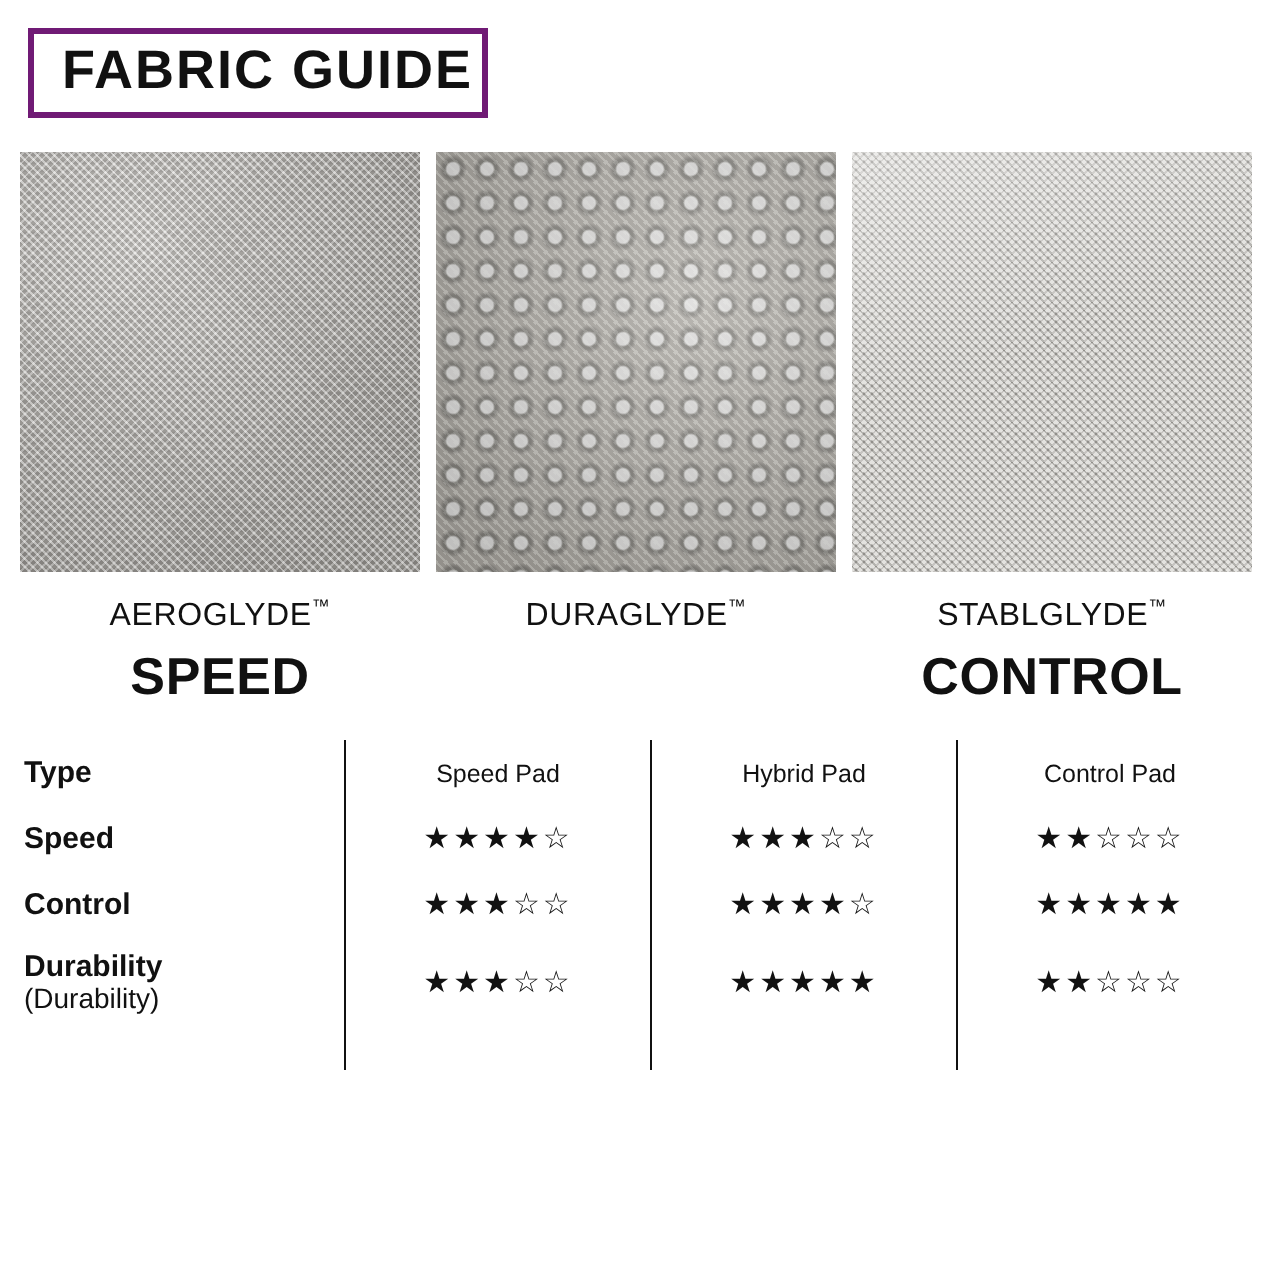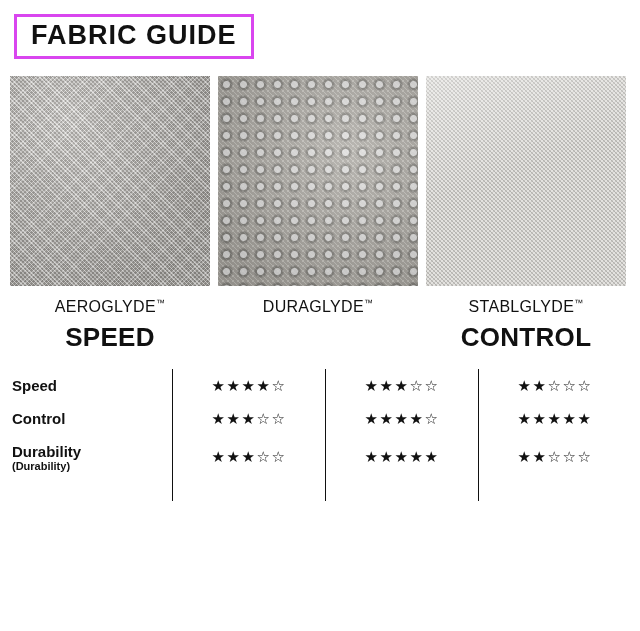--- a/index.html
+++ b/index.html
@@ -20,22 +20,22 @@
     height: 631px;
     box-sizing: border-box;
   }
 
   
   .title-wrap {
     padding: 14px 0 0 14px;
   }
   .title-box {
     display: inline-block;
-    border: 3px solid #d946ef;
-    padding: 5px 14px 7px 14px;
+    border: 3px solid #701a75;
+    padding: 5px 4px 7px 14px;
     text-align: center;
   }
   .title-text {
     font-size: 27px;
     font-weight: bold;
     letter-spacing: 1px;
     line-height: 1;
   }
 
   
@@ -136,22 +136,22 @@
   .tr-row td { height: 33px; }
 
   .cell-prop {
     font-size: 15px;
     font-weight: bold;
     padding-left: 16px;
     text-align: left;
   }
   .cell-prop .sub {
     display: block;
-    font-size: 11px;
-    font-weight: bold;
+    font-size: 14px;
+    font-weight: normal;
     line-height: 1.1;
   }
   .cell-brand-head {
     font-size: 13.5px;
     font-weight: bold;
     text-align: center;
     border-left: 1px solid #111111;
   }
   .cell-val {
     font-size: 12.5px;
@@ -200,20 +200,26 @@
       <div class="brand"><span>STABLGLYDE</span><span class="tm">™</span></div>
       <div class="attribute">CONTROL</div>
     </div>
 
   </div>
 
   <table class="table">
     <tbody>
 
 
+      <tr class="tr-row">
+        <td class="cell-prop col-prop">Type</td>
+        <td class="cell-val col-brand">Speed Pad</td>
+        <td class="cell-val col-brand">Hybrid Pad</td>
+        <td class="cell-val col-brand">Control Pad</td>
+      </tr>
 
       <tr class="tr-row">
         <td class="cell-prop col-prop">Speed</td>
         <td class="cell-val col-brand"><span class="stars"><span class="star-full">★</span><span class="star-full">★</span><span class="star-full">★</span><span class="star-full">★</span><span class="star-empty">☆</span></span></td>
         <td class="cell-val col-brand"><span class="stars"><span class="star-full">★</span><span class="star-full">★</span><span class="star-full">★</span><span class="star-empty">☆</span><span class="star-empty">☆</span></span></td>
         <td class="cell-val col-brand"><span class="stars"><span class="star-full">★</span><span class="star-full">★</span><span class="star-empty">☆</span><span class="star-empty">☆</span><span class="star-empty">☆</span></span></td>
       </tr>
 
       <tr class="tr-row">
         <td class="cell-prop col-prop">Control</td>

